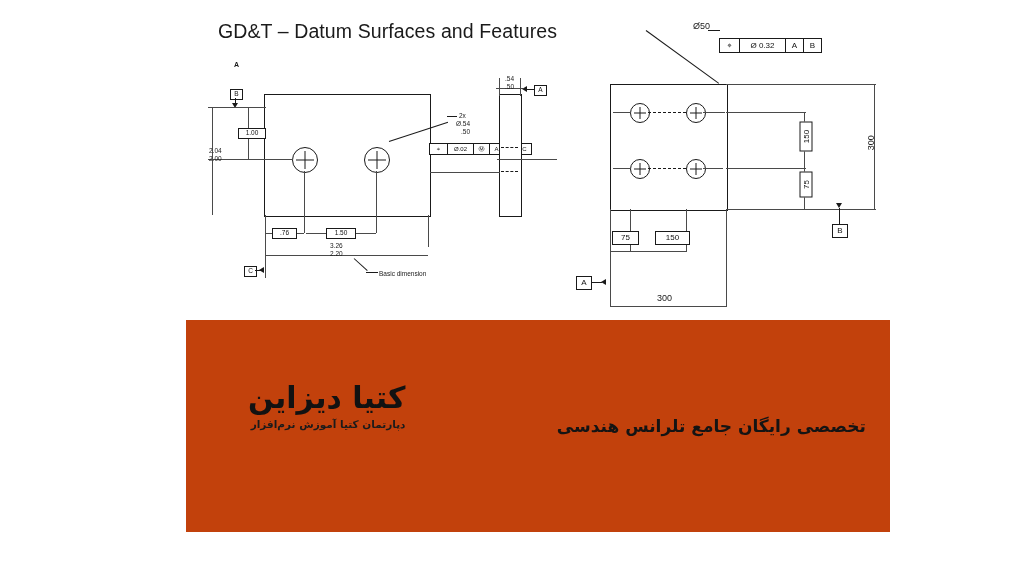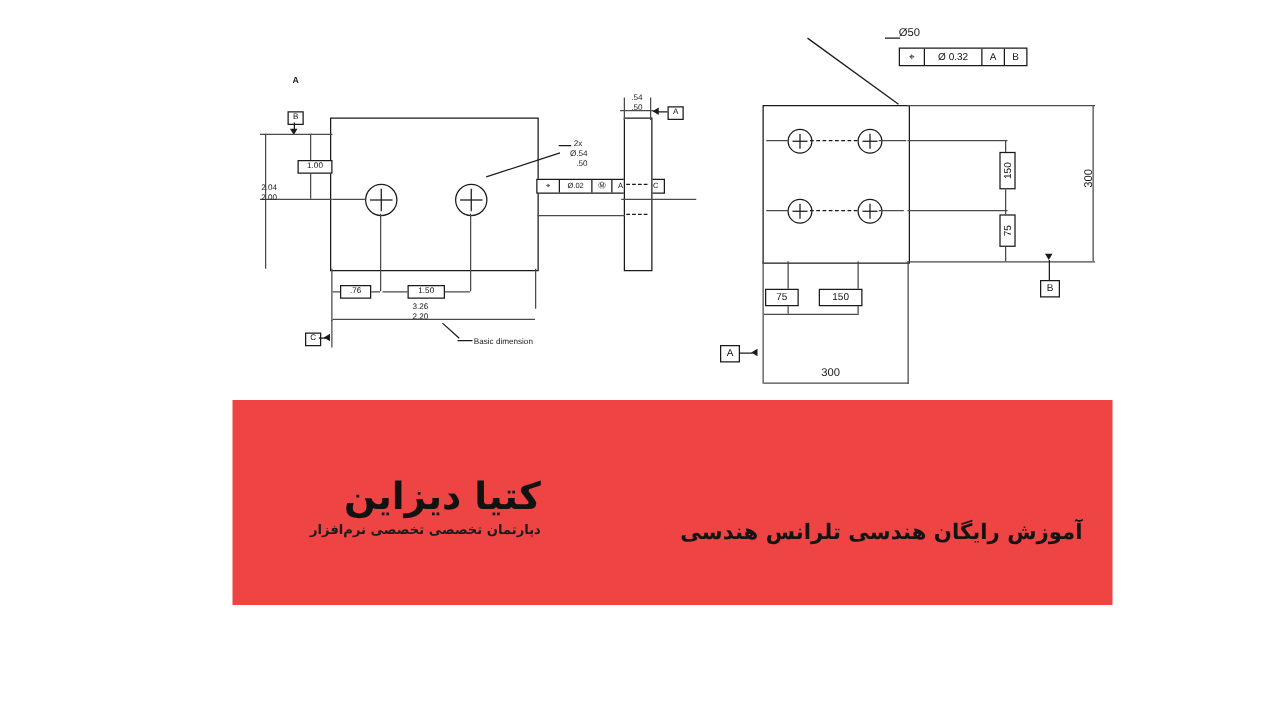--- a/index.html
+++ b/index.html
@@ -58,22 +58,22 @@
 
   .tri{position:absolute;width:0;height:0;}
   .tri-dn{border-left:3.5px solid transparent;border-right:3.5px solid transparent;border-top:5px solid #1a1a1a;}
   .tri-lf{border-top:3.5px solid transparent;border-bottom:3.5px solid transparent;border-right:5px solid #1a1a1a;}
   .dash{position:absolute;border-top:1px dashed #1a1a1a;}
 
   .vert-txt{transform:rotate(-90deg);transform-origin:center center;}
 
   
   .band{
-    position:absolute;left:186px;top:320px;width:704px;height:164px;
-    background:#ef4444;
+    position:absolute;left:186px;top:320px;width:704px;height:212px;
+    background:#c2410c;
   }
   .logo-wrap{position:absolute;left:62px;top:62px;display:flex;align-items:center;gap:10px;}
   .logo-text{display:flex;flex-direction:column;align-items:flex-end;}
   .logo-main{
     font-size:30px;font-weight:700;color:#121212;direction:rtl;
     letter-spacing:1px;line-height:1.05;
     font-family:"DejaVu Sans","Liberation Sans",sans-serif;
   }
   .logo-sub{
     font-size:10.5px;font-weight:700;color:#1b1b1b;direction:rtl;margin-top:4px;
@@ -102,20 +102,21 @@
     direction:rtl;font-size:17px;font-weight:700;color:#141414;
     font-family:"DejaVu Sans","Liberation Sans",sans-serif;
     white-space:nowrap;
   }
 </style>
 </head>
 <body>
 
 <div class="slide">
 
+  <div class="title">GD&amp;T – Datum Surfaces and Features</div>
 
   <div>
 
     <div class="dtxt b" style="left:234px;top:61px;font-size:7px;">A</div>
 
     <div class="datum" style="left:230px;top:89px;width:11px;height:9px;">B</div>
     <div class="ln vl" style="left:235px;top:98px;height:8px;"></div>
     <div class="tri tri-dn" style="left:232px;top:103px;"></div>
 
     <div class="part" style="left:264px;top:94px;width:165px;height:121px;"></div>
@@ -185,21 +186,21 @@
     <div class="tri tri-lf" style="left:522px;top:86px;"></div>
 
     <div class="dash" style="left:501px;top:147px;width:17px;"></div>
     <div class="dash" style="left:501px;top:171px;width:17px;"></div>
     <div class="ln hl thin" style="left:497px;top:159px;width:60px;"></div>
     <div class="ln hl thin" style="left:430px;top:172px;width:70px;"></div>
   </div>
 
   <div>
 
-    <div class="dtxt" style="left:719px;top:22px;font-size:9px;">Ø50</div>
+    <div class="dtxt" style="left:693px;top:22px;font-size:9px;">Ø50</div>
     <div class="ln hl" style="left:708px;top:30px;width:12px;"></div>
     <div class="ln" style="left:646px;top:30px;width:90px;height:1px;transform:rotate(36deg);transform-origin:left center;"></div>
 
     <div class="fcf" style="left:719px;top:38px;height:13px;">
       <div style="width:15px;font-size:8px;">⌖</div>
       <div style="width:41px;font-size:8px;">Ø 0.32</div>
       <div style="width:13px;font-size:8px;">A</div>
       <div style="width:13px;font-size:8px;">B</div>
     </div>
 
@@ -249,20 +250,20 @@
     <div class="tri tri-lf" style="left:601px;top:279px;"></div>
     <div class="ln hl" style="left:590px;top:282px;width:12px;"></div>
     <div class="datum" style="left:576px;top:276px;width:14px;height:12px;font-size:8px;">A</div>
   </div>
 
   <div class="band">
 
     <div class="logo-wrap">
       <div class="logo-text">
         <div class="logo-main">کتیا دیزاین</div>
-        <div class="logo-sub">دپارتمان تخصصی تخصصی نرم‌افزار</div>
+        <div class="logo-sub">دپارتمان کتیا آموزش نرم‌افزار</div>
       </div>
     </div>
 
-    <div class="promo">آموزش رایگان هندسی تلرانس هندسی</div>
+    <div class="promo">تخصصی رایگان جامع تلرانس هندسی</div>
   </div>
 
 </div>
 
 </body></html>

